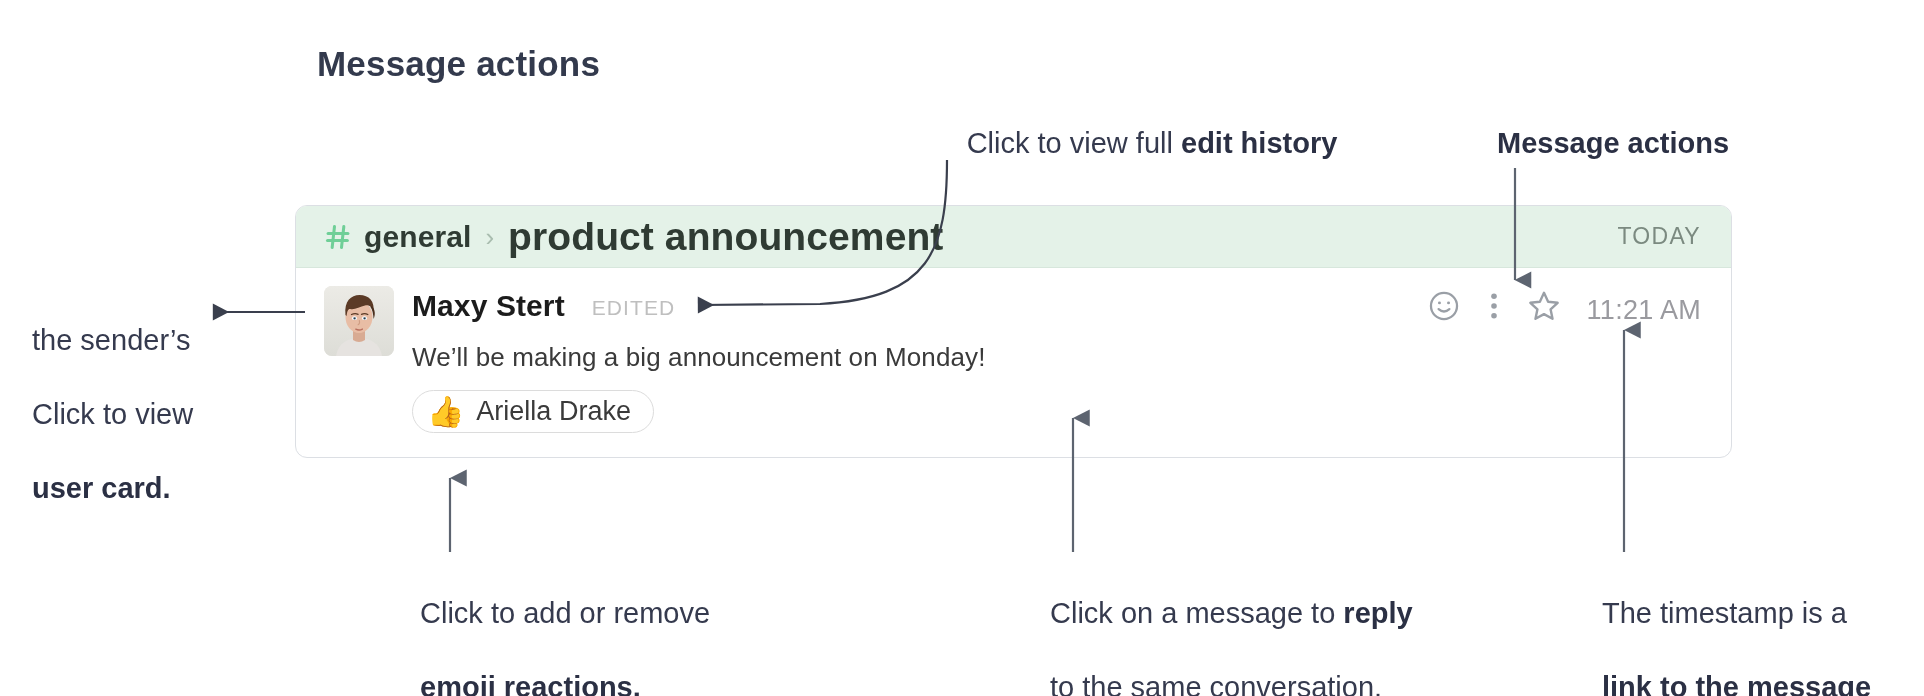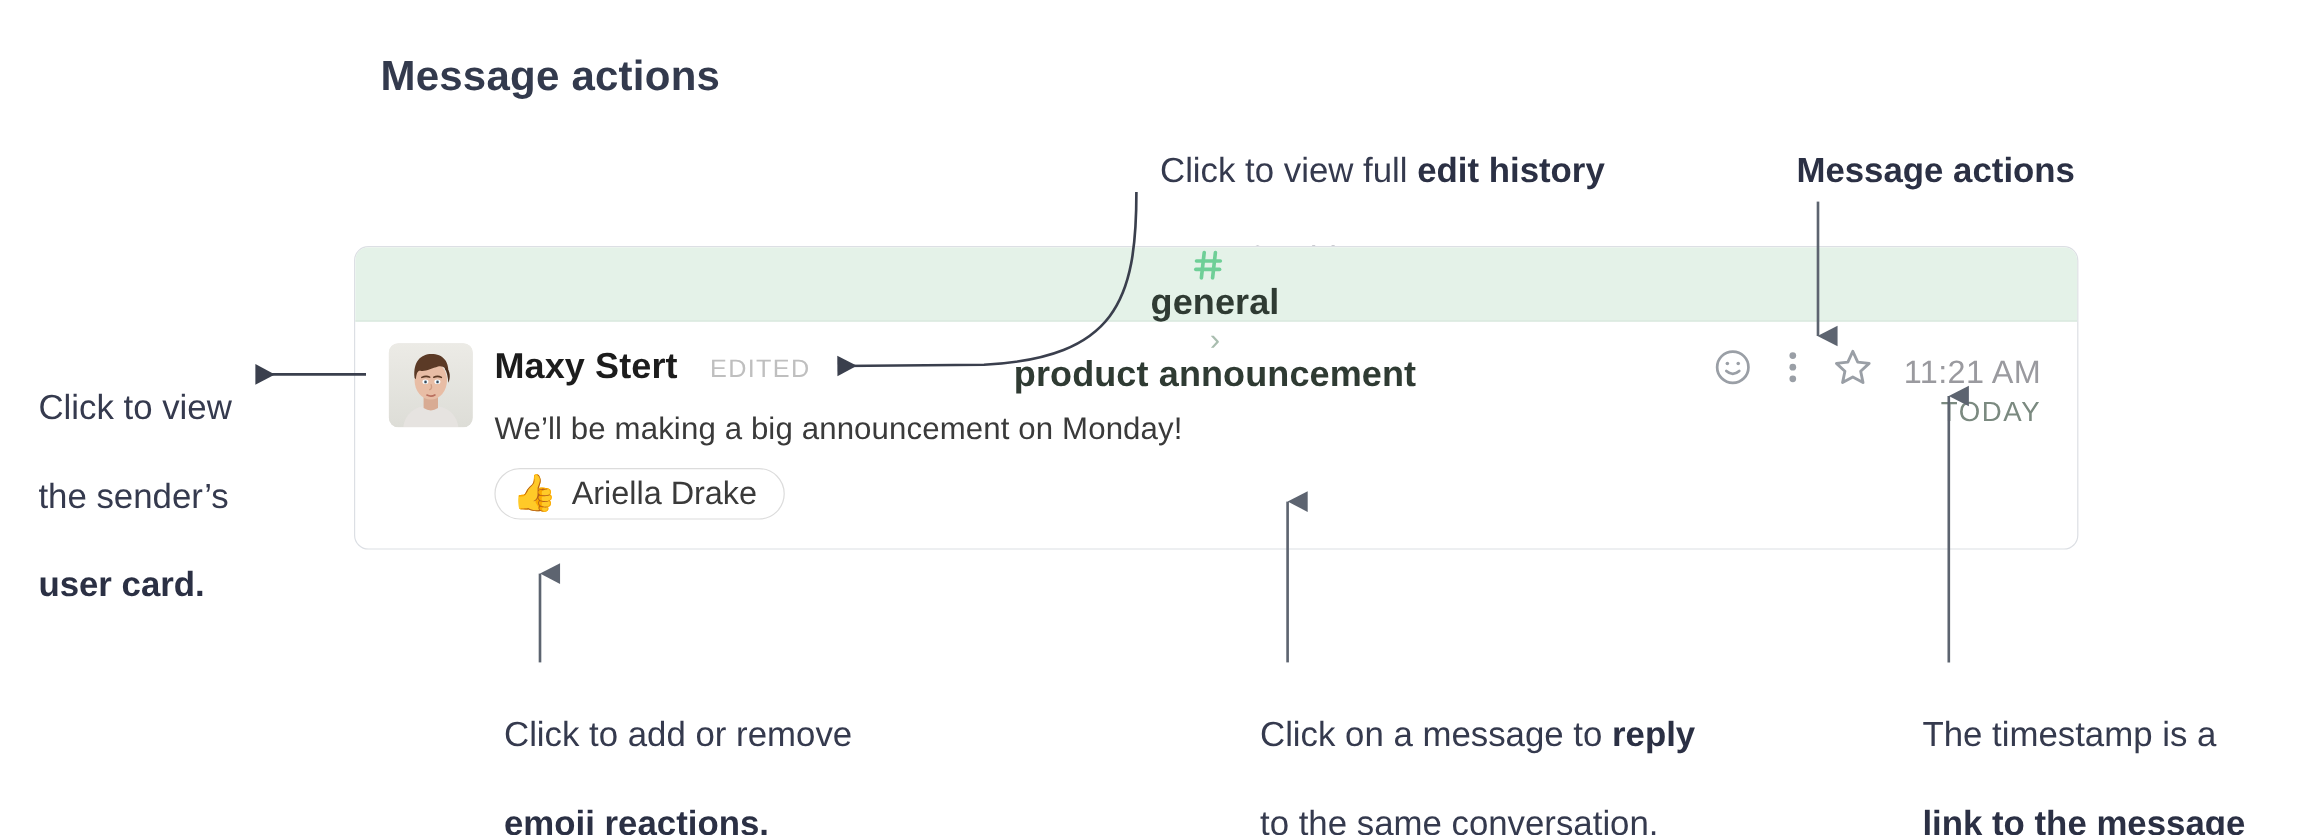--- a/index.html
+++ b/index.html
@@ -60,21 +60,20 @@
     overflow: hidden;
   }
   #card-header {
     height: 62px;
     background: #e4f2e8;
     border-bottom: 1px solid #d7e7dc;
     display: flex;
     align-items: center;
     padding: 0 30px 0 28px;
     box-sizing: border-box;
-    flex-direction: column;
   }
   .hash-icon {
     width: 28px;
     height: 30px;
     flex: 0 0 auto;
     margin-right: 12px;
     display: block;
   }
   #channel-name {
     font-size: 30px;
@@ -83,21 +82,21 @@
     letter-spacing: .1px;
   }
   .crumb-sep {
     color: #a9bdaf;
     font-size: 26px;
     margin: 0 14px;
     line-height: 1;
     font-weight: normal;
   }
   #topic-name {
-    font-size: 30px;
+    font-size: 39px;
     font-weight: bold;
     color: #2f3b33;
     letter-spacing: .1px;
   }
   #today-label {
     margin-left: auto;
     font-size: 23px;
     letter-spacing: 1.3px;
     color: #7b8a80;
     font-weight: normal;
@@ -195,22 +194,22 @@
   }
 </style>
 </head>
 <body>
 
 <div id="stage">
 
   <div id="page-title">Message actions</div>
 
   <div class="anno" style="left:32px; top:285px; width:250px;">
+    <div>the sender’s</div>
     <div>Click to view</div>
-    <div>the sender’s</div>
     <div class="strong">user card.</div>
   </div>
 
   <div class="anno" style="left:937px; top:88px; width:430px;text-align:center;">
     <div><span>Click to view full </span><span class="strong">edit history</span></div>
     <div>for this message.</div>
   </div>
 
   <div class="anno" style="left:1497px; top:88px; width:300px;">
     <div class="strong">Message actions</div>

